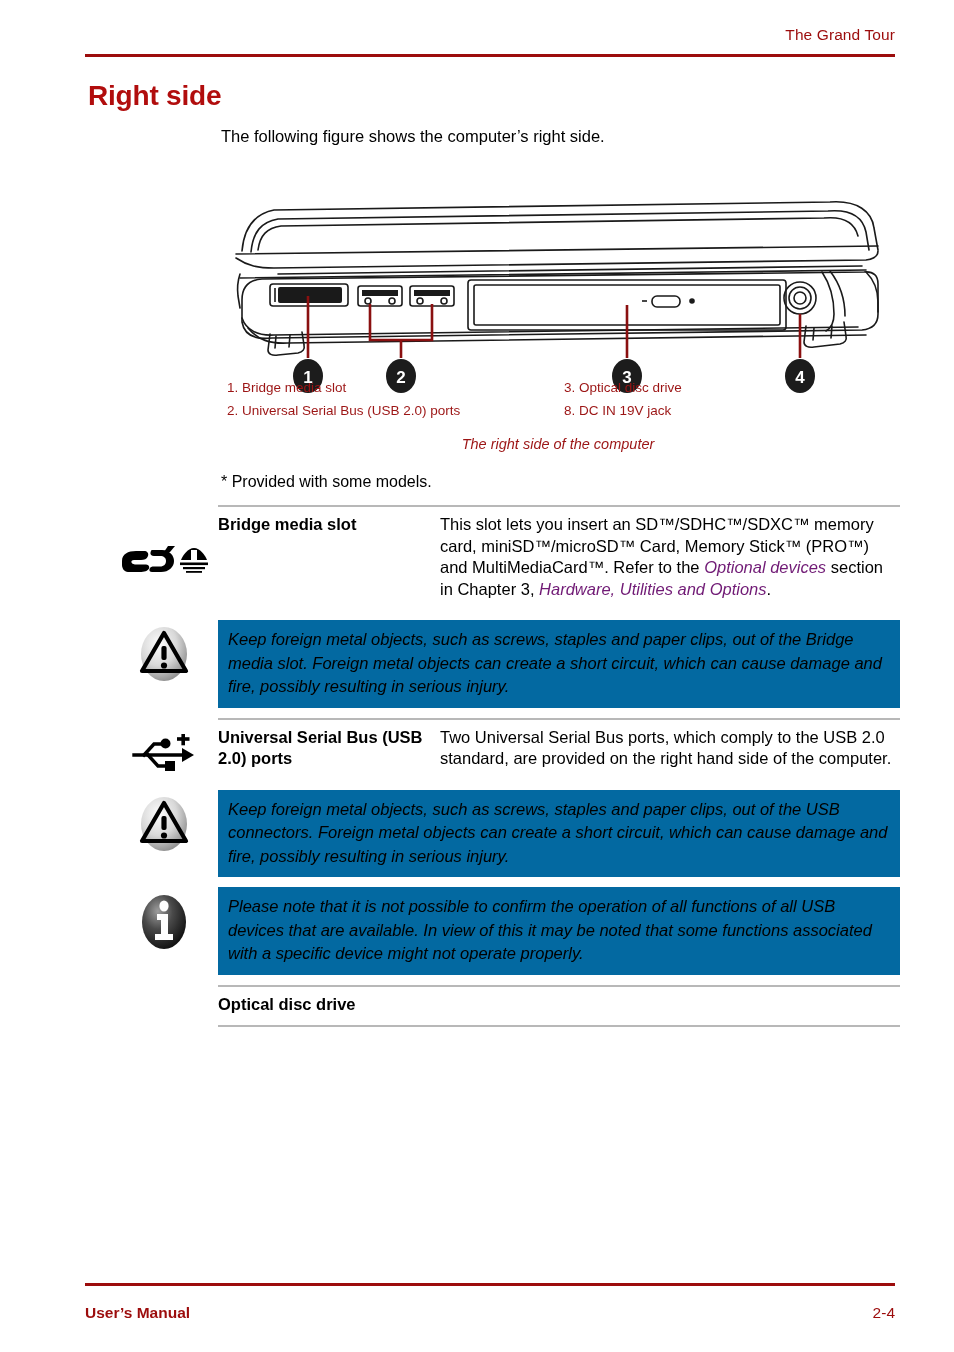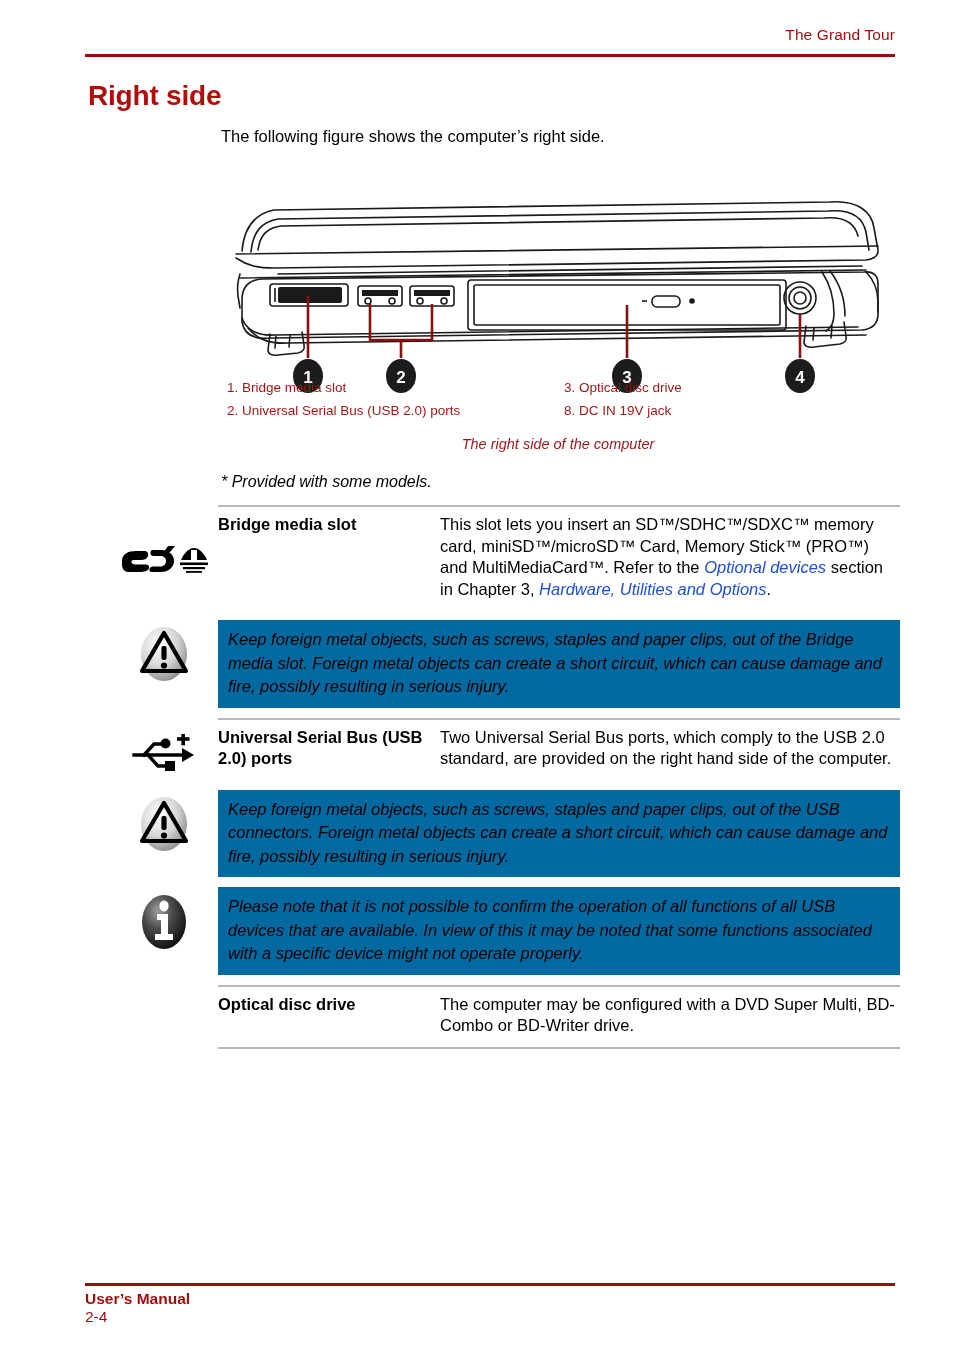--- a/index.html
+++ b/index.html
@@ -92,21 +92,20 @@
     color: #9c1515;
     font-size: 14.5px;
     font-style: italic;
   }
 
   .provided-note {
     position: absolute;
     left: 221px;
     top: 473px;
     font-size: 16px;
-    font-style: italic;
     color: #000;
   }
 
   
   .deftable {
     position: absolute;
     left: 110px;
     top: 505px;
     width: 790px;
   }
@@ -137,21 +136,21 @@
     font-weight: bold;
     font-size: 16.5px;
     line-height: 21px;
   }
   .def-desc {
     flex: 1 1 auto;
     font-size: 16.5px;
     line-height: 21.5px;
   }
   .link-italic {
-    color: #1d4ed8;
+    color: #701a75;
     font-style: italic;
   }
 
   
   .callout {
     position: relative;
     display: flex;
     align-items: flex-start;
     margin-top: 10px;
   }
@@ -179,24 +178,23 @@
     top: 1283px;
     width: 810px;
   }
   .footer-rule {
     height: 2.5px;
     background: #9c0c0c;
   }
   .footer-row {
     display: flex;
     justify-content: space-between;
-    margin-top: 4px;
+    margin-top: 18px;
     color: #9c0c0c;
     font-size: 15.5px;
-    flex-direction: column;
   }
   .footer-left { font-weight: bold; }
 </style>
 </head>
 <body>
 
 <div class="page">
 
   <div class="header">
     <div class="header-title">The Grand Tour</div>
@@ -415,21 +413,20 @@
           <path d="M20 21 L31 21 L31 41 L36 41 L36 47 L18 47 L18 41 L24 41 L24 27 L20 27 Z" fill="#ffffff"></path>
         </svg>
       </div>
       <div class="callout-body">Please note that it is not possible to confirm the operation of all functions of all USB devices that are available. In view of this it may be noted that some functions associated with a specific device might not operate properly.</div>
     </div>
 
     <div class="defrow" style="margin-top:10px;">
       <div class="def-icon"></div>
       <div class="def-body last">
         <div class="def-term">Optical disc drive</div>
-        <div class="def-desc">The computer may be configured with a DVD Super Multi, BD-Combo or BD-Writer drive.</div>
       </div>
     </div>
 
   </div>
 
   <div class="footer">
     <div class="footer-rule"></div>
     <div class="footer-row">
       <div class="footer-left">User’s Manual</div>
       <div class="footer-right">2-4</div>

